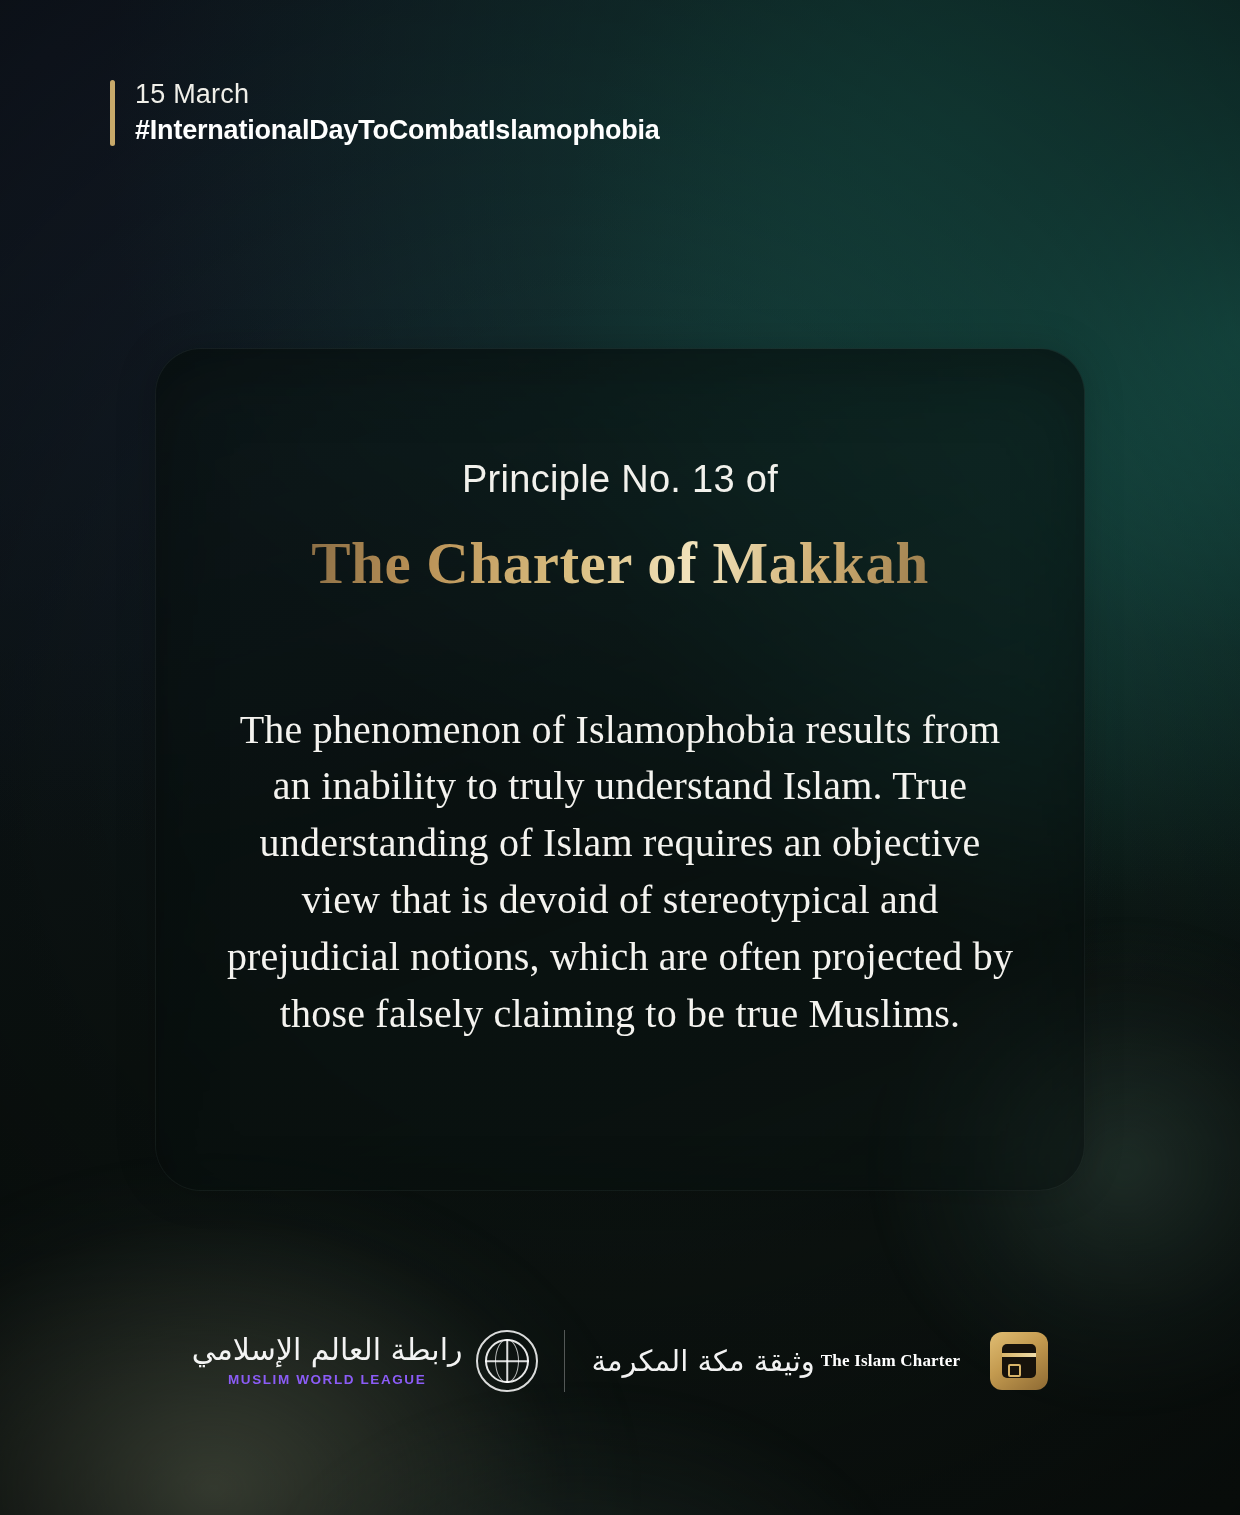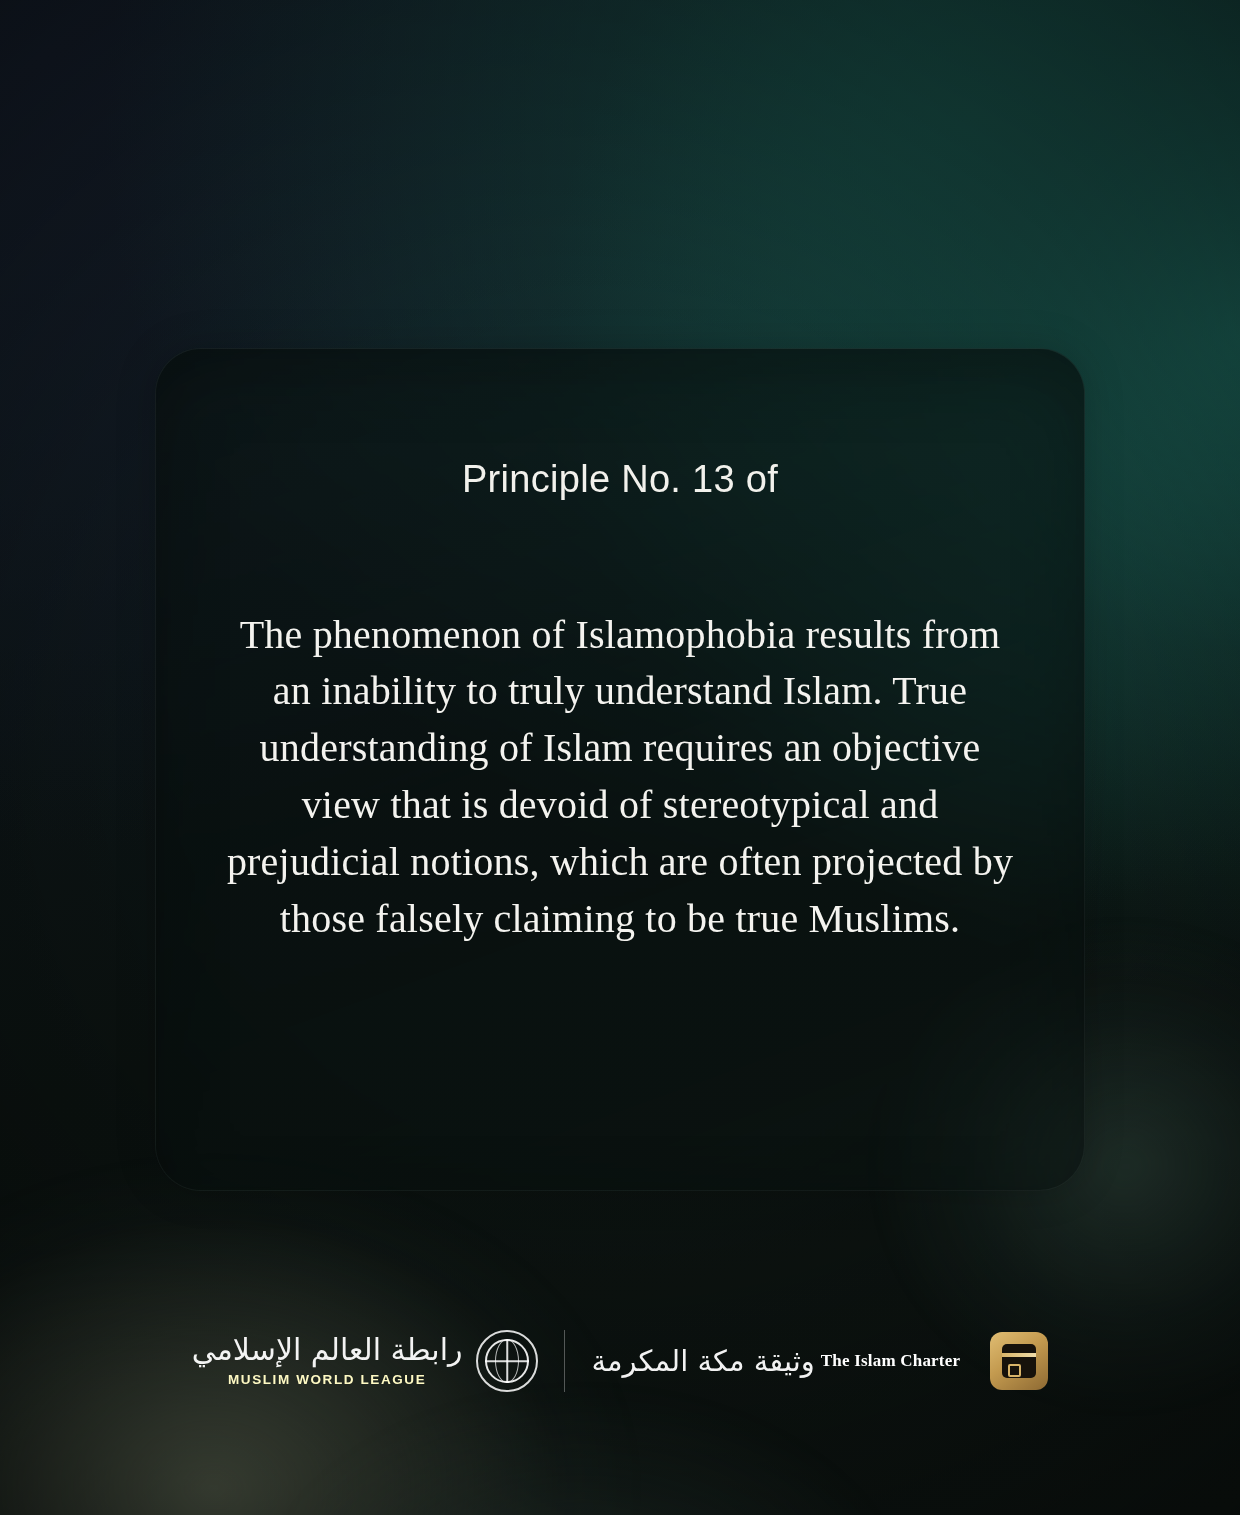--- a/index.html
+++ b/index.html
@@ -183,21 +183,21 @@
   }
   .mwl-arabic {
     color: #ffffff;
     font-size: 30px;
     font-family: "DejaVu Sans", sans-serif;
     line-height: 1;
     white-space: nowrap;
     opacity: 0.95;
   }
   .mwl-en {
-    color: #fef9c3;
+    color: #8b5cf6;
     font-size: 13.5px;
     font-weight: 700;
     letter-spacing: 1.6px;
     white-space: nowrap;
   }
 
   .globe-emblem {
     width: 62px;
     height: 62px;
     position: relative;
@@ -306,23 +306,31 @@
 <body>
 
 <div class="poster">
 
   <div class="bg-base"></div>
   <div class="bg-bottom-glow"></div>
   <div class="bg-bottom-glow2"></div>
   <div class="bg-right-glow"></div>
   <div class="bg-vignette"></div>
 
+  <div class="header">
+    <div class="header-rule"></div>
+    <div class="header-text">
+      <div class="header-date">15 March</div>
+      <div class="header-hashtag">#InternationalDayToCombatIslamophobia</div>
+    </div>
+  </div>
 
   <div class="card">
     <div class="principle-label">Principle No. 13 of</div>
+    <div class="charter-title">The Charter of Makkah</div>
     <div class="quote">The phenomenon of Islamophobia results from an inability to truly understand Islam. True understanding of Islam requires an objective view that is devoid of stereotypical and prejudicial notions, which are often projected by those falsely claiming to be true Muslims.</div>
   </div>
 
   <div class="footer">
 
     <div class="logo-group">
       <div class="mwl-block">
         <div class="mwl-arabic">رابطة العالم الإسلامي</div>
         <div class="mwl-en">MUSLIM WORLD LEAGUE</div>
       </div>

